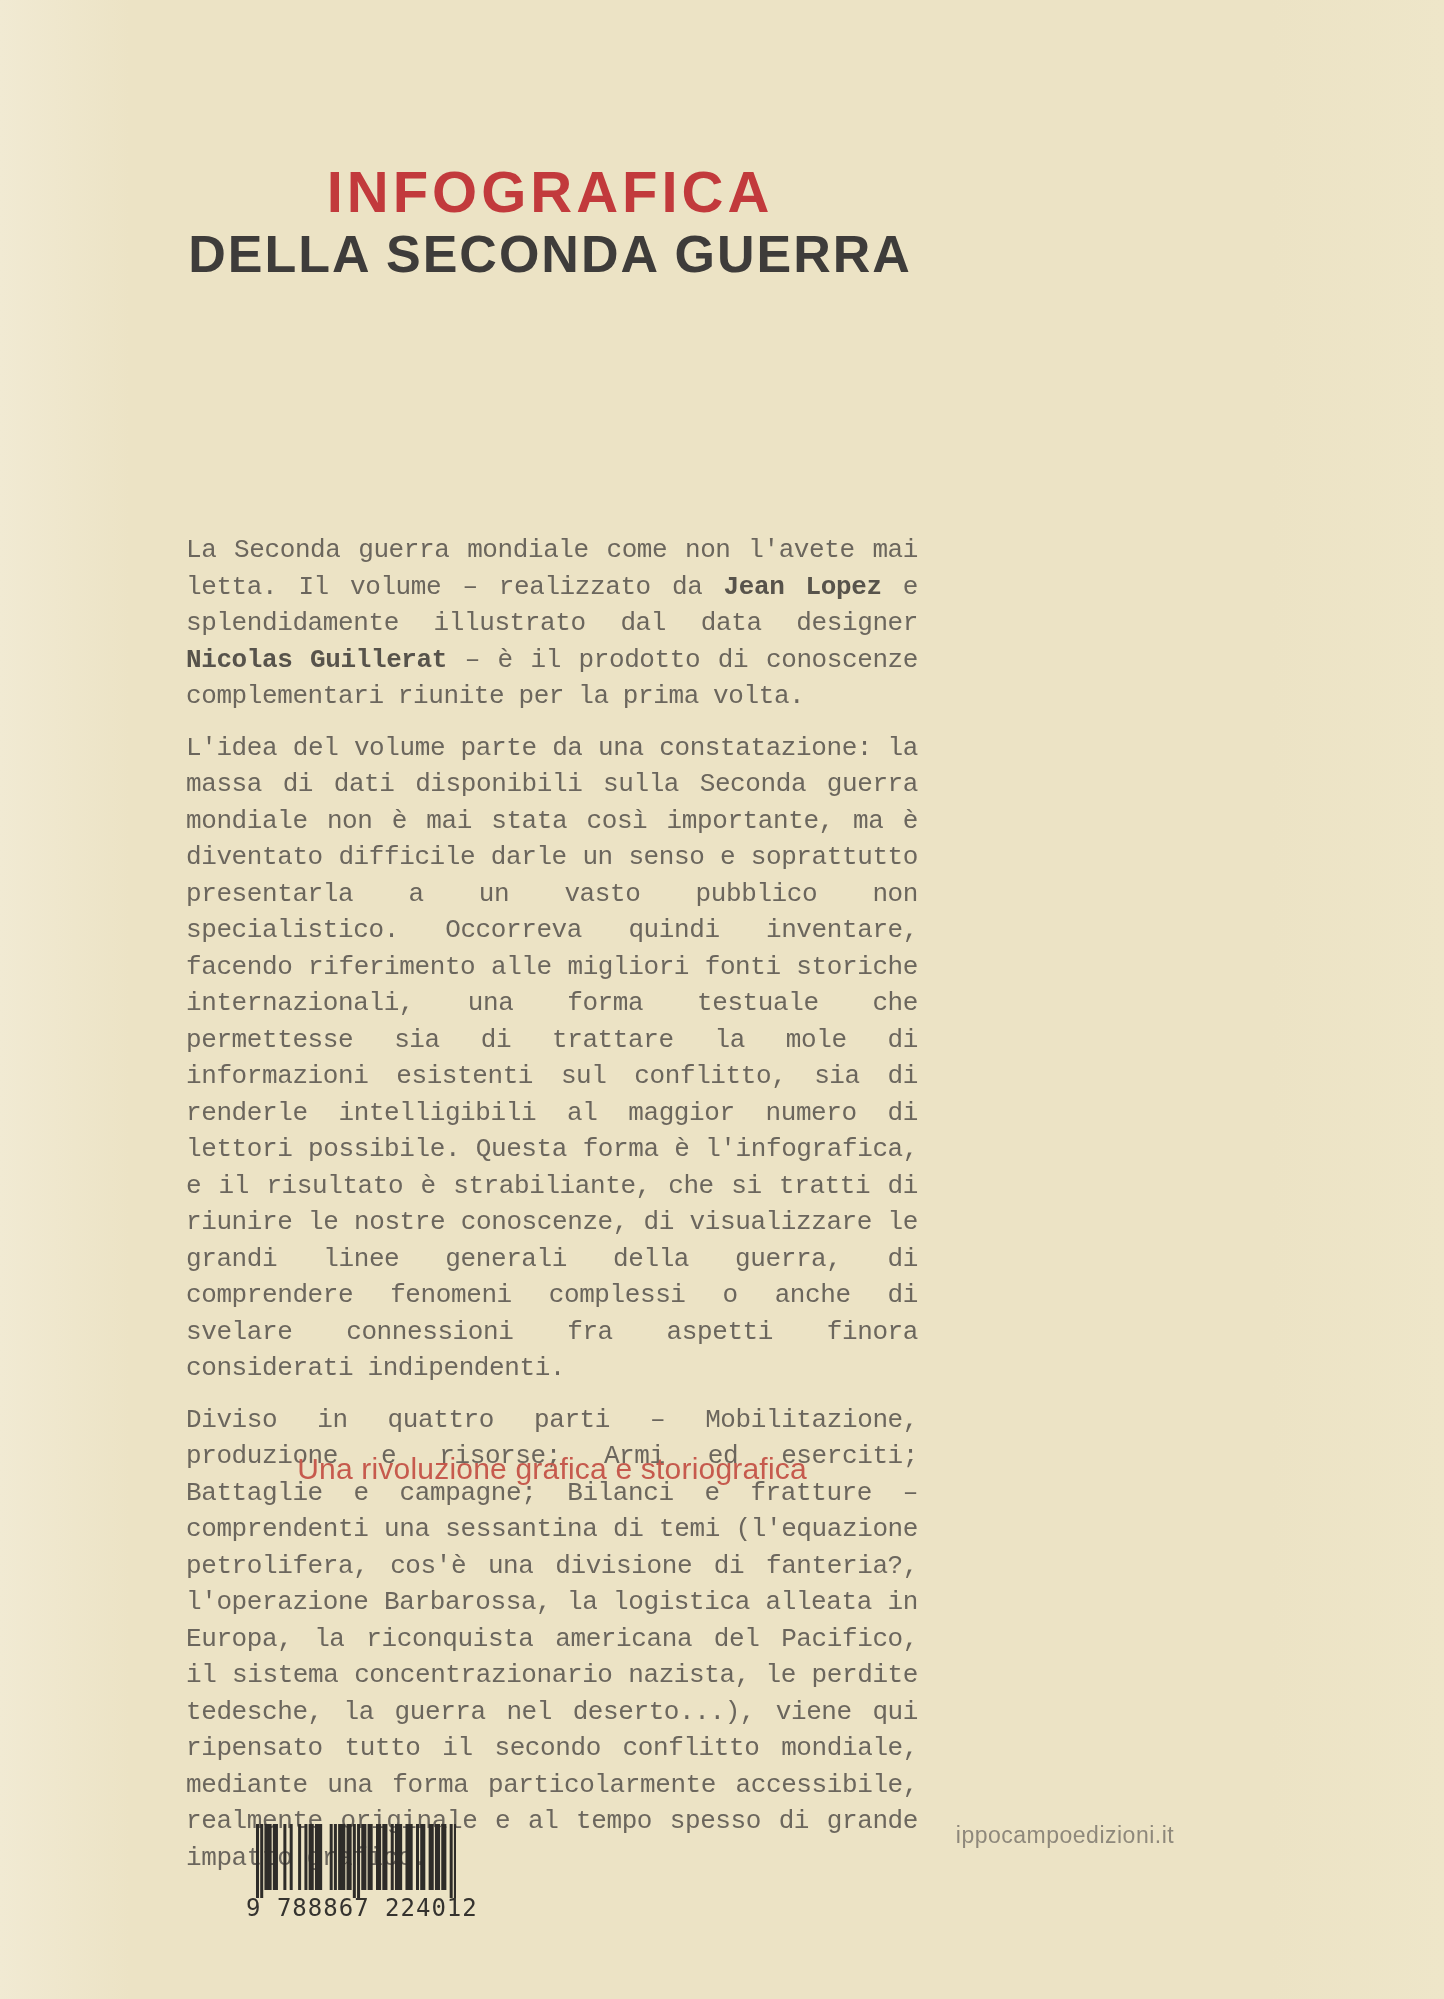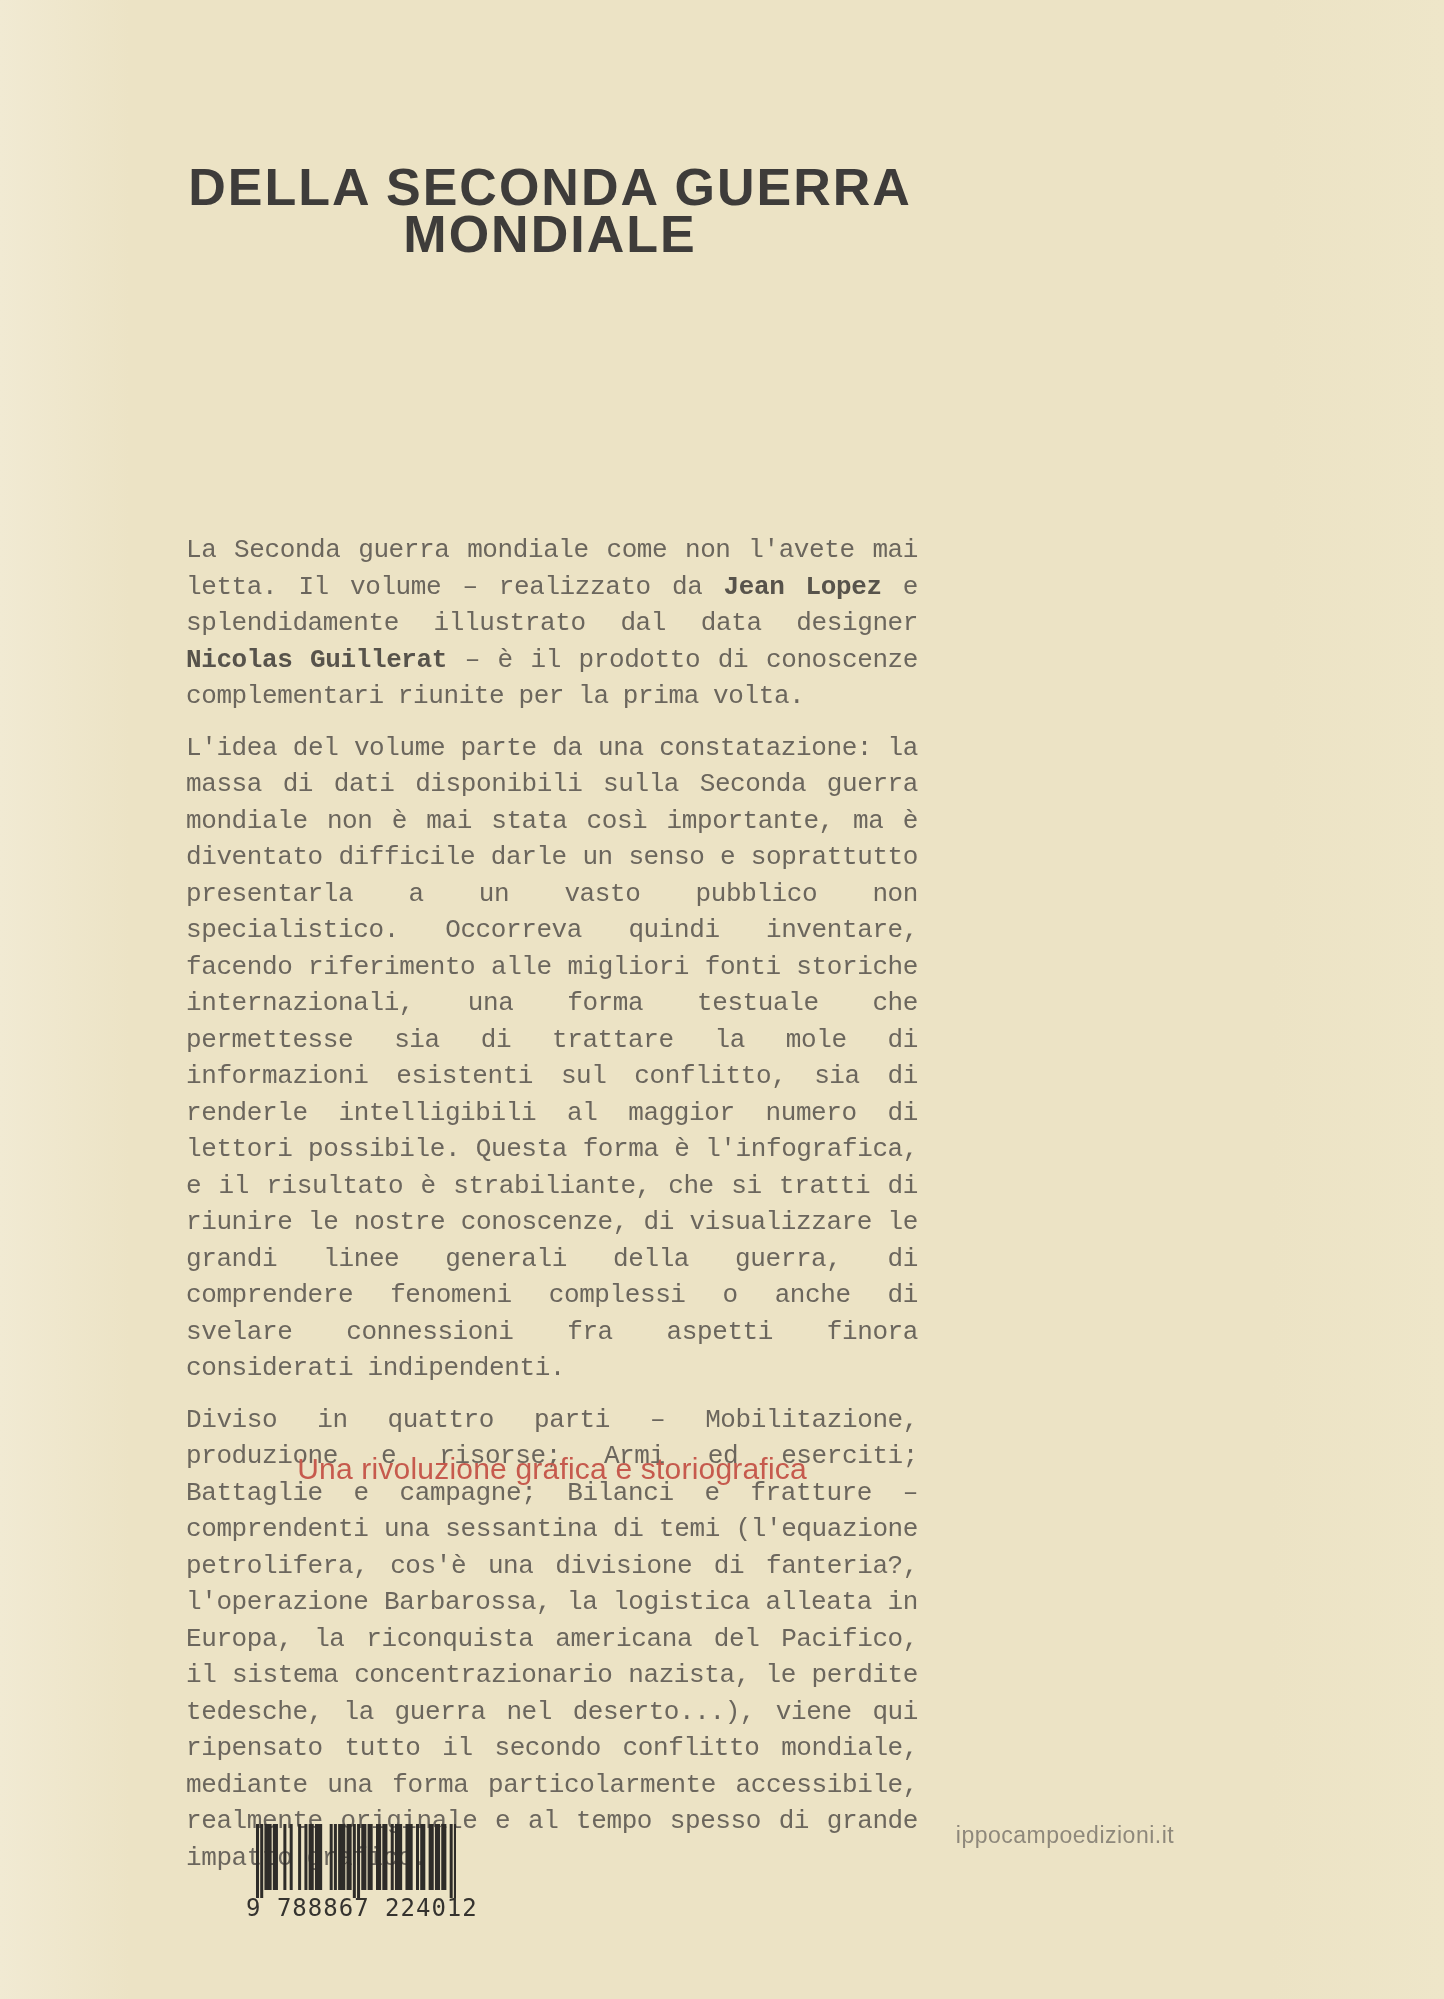--- a/index.html
+++ b/index.html
@@ -74,22 +74,22 @@
     margin-top:19px;
     font-size:23px;color:#8e887b;letter-spacing:0.5px;
   }
 </style>
 </head>
 <body>
 
 <div class="page">
 
   <div class="title-block">
+    <h1 class="book-title">INFOGRAFICA</h1>
     <h2 class="book-subtitle">DELLA SECONDA GUERRA</h2>
-    <h2 class="book-subtitle" style="margin-top:0;">MONDIALE</h2>
   </div>
 
   <div class="body-text" id="paragraphs">
       <p><span>La Seconda guerra mondiale come non l'avete mai letta. Il volume – realizzato da </span><strong>Jean Lopez</strong><span> e splendidamente illustrato dal data designer </span><strong>Nicolas Guillerat</strong><span> – è il prodotto di conoscenze complementari riunite per la prima volta.</span></p>
       <p><span>L'idea del volume parte da una constatazione: la massa di dati disponibili sulla Seconda guerra mondiale non è mai stata così importante, ma è diventato difficile darle un senso e soprattutto presentarla a un vasto pubblico non specialistico. Occorreva quindi inventare, facendo riferimento alle migliori fonti storiche internazionali, una forma testuale che permettesse sia di trattare la mole di informazioni esistenti sul conflitto, sia di renderle intelligibili al maggior numero di lettori possibile. Questa forma è l'infografica, e il risultato è strabiliante, che si tratti di riunire le nostre conoscenze, di visualizzare le grandi linee generali della guerra, di comprendere fenomeni complessi o anche di svelare connessioni fra aspetti finora considerati indipendenti.</span></p>
       <p><span>Diviso in quattro parti – Mobilitazione, produzione e risorse; Armi ed eserciti; Battaglie e campagne; Bilanci e fratture – comprendenti una sessantina di temi (l'equazione petrolifera, cos'è una divisione di fanteria?, l'operazione Barbarossa, la logistica alleata in Europa, la riconquista americana del Pacifico, il sistema concentrazionario nazista, le perdite tedesche, la guerra nel deserto...), viene qui ripensato tutto il secondo conflitto mondiale, mediante una forma particolarmente accessibile, realmente originale e al tempo spesso di grande impatto grafico.</span></p>
     </div>
 
   <div class="tagline">Una rivoluzione grafica e storiografica</div>
 

